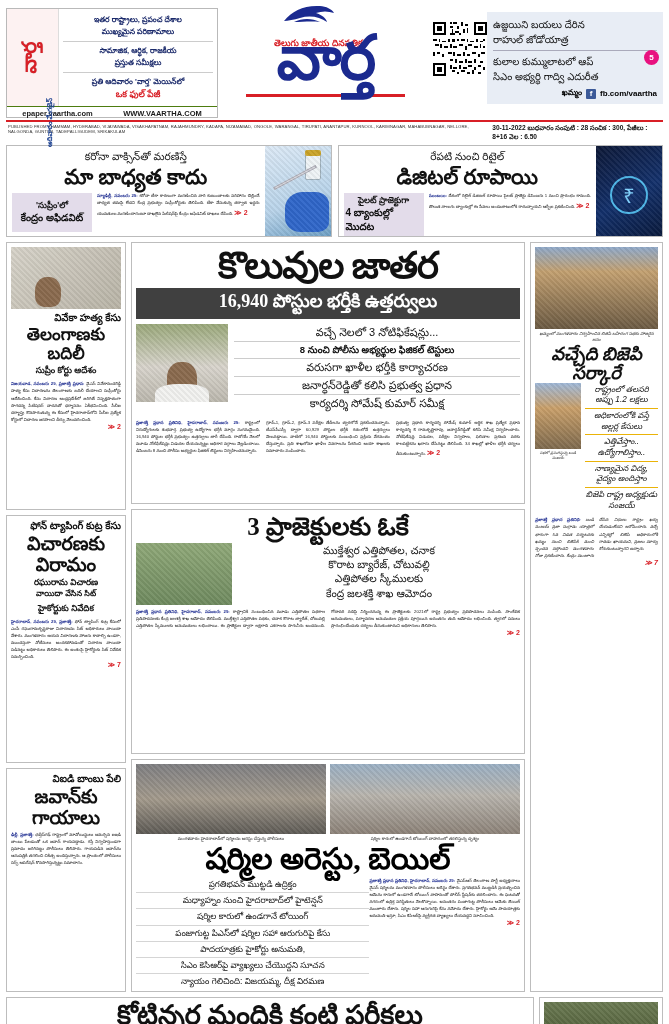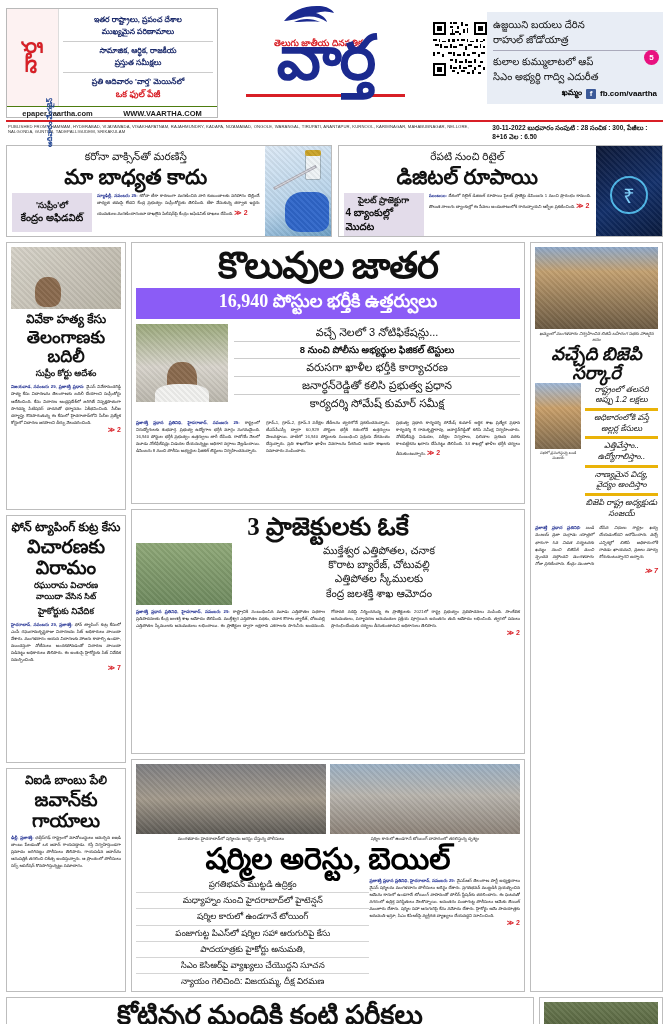--- a/index.html
+++ b/index.html
@@ -94,45 +94,45 @@
   
   .grid { display: flex; gap: 5px; padding: 5px 6px 0 6px; height: 760px; }
   .col { display: flex; flex-direction: column; }
   .col-left { width: 120px; }
   .col-mid { flex: 1; }
   .col-right { width: 133px; font-style: italic; }
 
   .box { border: 1px solid #bdbdbd; padding: 4px; margin-bottom: 5px; overflow: hidden; }
   .photo { width: 100%; background: #c9c9c9; position: relative; overflow: hidden; }
   .cap { font-size: 4.4px; text-align: center; color: #333; padding: 2px 0; }
-  .kicker { font-size: 12px; text-align: center; color: #111; font-weight: bold; }
+  .kicker { font-size: 10px; text-align: right; color: #111; font-weight: bold; }
   .head-xl { font-size: 19px; text-align: center; font-weight: bold; color: #111; line-height: 1.08; font-family: "Liberation Serif", serif; }
   .head-lg { font-size: 17px; text-align: center; font-weight: bold; color: #111; line-height: 1.1; font-family: "Liberation Serif", serif; }
   .subhead { font-size: 8.6px; text-align: center; color: #111; font-weight: bold; margin-top: 2px; }
   .subhead2 { font-size: 8px; text-align: center; color: #111; font-weight: bold; }
   .bodytext { font-size: 4.3px; line-height: 1.65; color: #222; text-align: justify; margin-top: 3px; }
   .bodytext b.dl { color: #1b2a8f; }
   .jump-r { text-align: right; }
 
   
   .lead-head { font-size: 37px; text-align: center; font-weight: bold; color: #111; line-height: 1; letter-spacing: -1px; font-family: "Liberation Serif", serif; }
-  .lead-band { background: #8b5cf6; color: #fff; text-align: center; font-size: 18px; font-weight: bold; padding: 3px 0; margin: 4px 0 5px 0; font-family: "Liberation Serif", serif; }
+  .lead-band { background: #404040; color: #fff; text-align: center; font-size: 18px; font-weight: bold; padding: 3px 0; margin: 4px 0 5px 0; font-family: "Liberation Serif", serif; }
   .lead-row { display: flex; gap: 6px; }
   .lead-photo { width: 92px; height: 78px; background: #cfcfcf; position: relative; overflow: hidden; flex: none; }
   .lead-bullets { flex: 1; display: flex; flex-direction: column; justify-content: space-between; }
   .lb { font-size: 11px; text-align: center; color: #111; border-bottom: 1px solid #ccc; padding: 2px 0; line-height: 1.2; }
   .lb:last-child { border-bottom: none; }
   .lb.b { font-weight: bold; font-size: 9.5px; }
   .threecol { display: flex; gap: 6px; margin-top: 4px; }
   .threecol > div { flex: 1; }
 
   
   .bjp-head { font-size: 18px; text-align: center; font-weight: bold; color: #111; line-height: 1.05; font-family: "Liberation Serif", serif; }
   .bjp-pink { background: #f7d9e8; color: #c2185b; text-align: center; font-size: 9.5px; font-weight: bold; padding: 2px 0; margin: 3px 0; }
-  .bjp-list .bl { font-size: 8.2px; text-align: center; border-bottom: 3px solid #eab308; padding: 2px 0; color: #111; line-height: 1.3; }
+  .bjp-list .bl { font-size: 8.2px; text-align: center; border-bottom: 1px solid #eab308; padding: 2px 0; color: #111; line-height: 1.3; }
   .bjp-list .bl:last-child { border-bottom: none; }
 
   
   .proj-head { font-size: 25px; text-align: center; font-weight: bold; color: #111; line-height: 1; font-family: "Liberation Serif", serif; }
   .proj-row { display: flex; gap: 6px; margin-top: 4px; }
   .proj-photo { width: 96px; height: 62px; background: linear-gradient(180deg,#8fa878,#6f8a5f); position: relative; overflow: hidden; flex: none; }
   .proj-sub { flex: 1; }
   .proj-sub .ps { font-size: 10.5px; text-align: center; color: #111; line-height: 1.35; }
 
   

